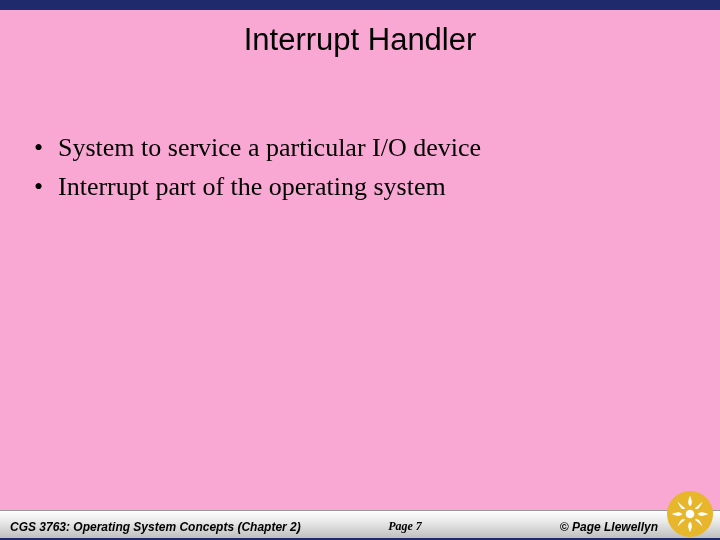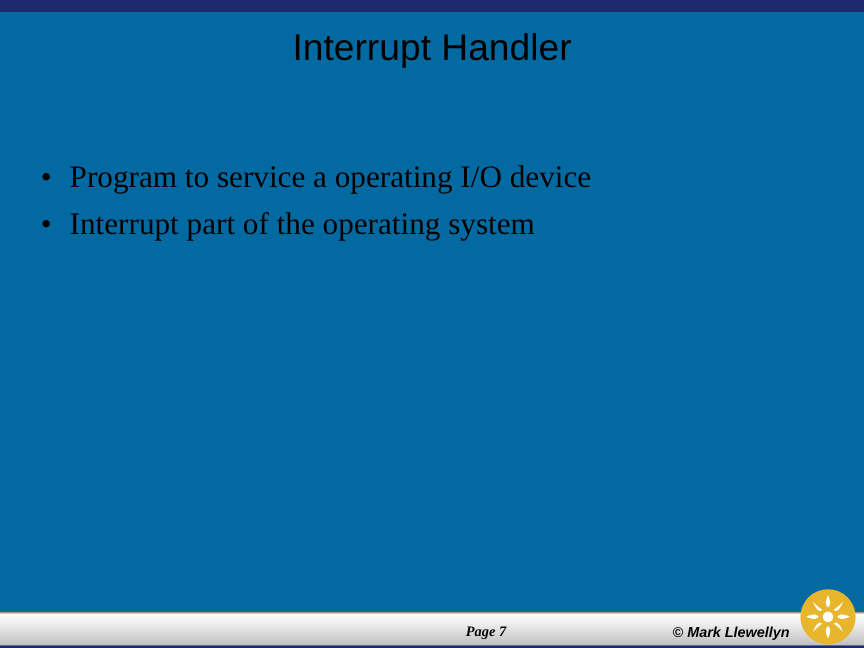--- a/index.html
+++ b/index.html
@@ -6,21 +6,21 @@
   html, body { width: 720px; height: 540px; overflow: hidden; }
   body {
     font-family: Arial, Helvetica, sans-serif;
     background: #ffffff;
     position: relative;
   }
   .slide {
     width: 720px;
     height: 540px;
     position: relative;
-    background: #0369a1;
+    background: #f9a8d4;
   }
   .top-bar {
     position: absolute;
     top: 0; left: 0;
     width: 100%;
     height: 10px;
     background: #1e2a6b;
   }
   .title {
     position: absolute;
@@ -98,35 +98,36 @@
 
 <div class="slide">
 
   <div class="top-bar"></div>
 
   <h1 class="title">Interrupt Handler</h1>
 
   <div class="content">
     <div class="bullet">
       <div class="dot">•</div>
-      <div class="txt">Program to service a operating I/O device</div>
+      <div class="txt">System to service a particular I/O device</div>
     </div>
     <div class="bullet">
       <div class="dot">•</div>
       <div class="txt">Interrupt part of the operating system</div>
     </div>
   </div>
 
   <div class="footer">
     <div class="footer-bar"></div>
 
+    <div class="footer-text ft-left">CGS 3763: Operating System Concepts  (Chapter 2)</div>
 
     <div class="footer-text ft-center">Page 7</div>
 
-    <div class="footer-text ft-right">© Mark Llewellyn</div>
+    <div class="footer-text ft-right">© Page Llewellyn</div>
 
     <div class="logo">
       <svg viewBox="0 0 100 100">
         <circle cx="50" cy="50" r="48" fill="#e7b62d"></circle>
         <g fill="#ffffff">
           <path d="M50 12 C46 22 44 28 50 34 C56 28 54 22 50 12 Z"></path>
           <path d="M50 88 C46 78 44 72 50 66 C56 72 54 78 50 88 Z"></path>
           <path d="M12 50 C22 46 28 44 34 50 C28 56 22 54 12 50 Z"></path>
           <path d="M88 50 C78 46 72 44 66 50 C72 56 78 54 88 50 Z"></path>
           <path d="M24 24 C30 30 34 34 40 38 C36 42 30 40 24 24 Z"></path>

